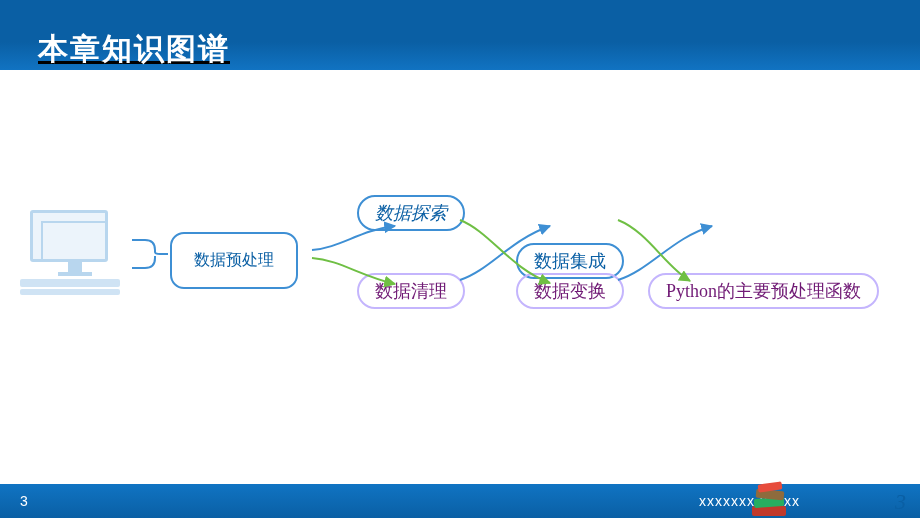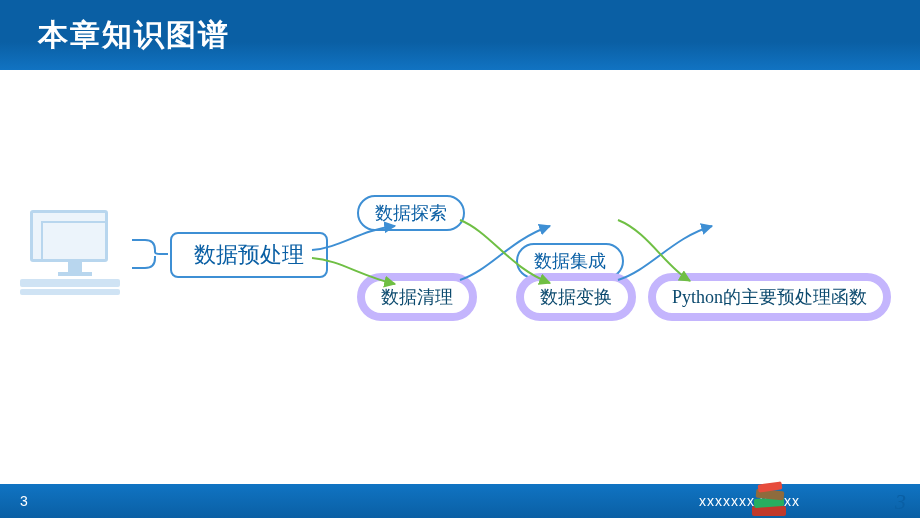--- a/index.html
+++ b/index.html
@@ -1,23 +1,23 @@
 <!DOCTYPE html>
 <html><head>
 <meta charset="utf-8">
 <style>
   * { margin:0; padding:0; box-sizing:border-box; }
   html,body { width:920px; height:518px; font-family:"Microsoft YaHei","SimHei",Arial,sans-serif; background:#fff; overflow:hidden; }
-  .header { height:70px; background:linear-gradient(to bottom,#0a5fa4 0%,#0a5fa4 60%,#1173c2 100%); display:flex; align-items:center; padding-left:38px; }
+  .header { height:70px; background:linear-gradient(to bottom,#0a5fa4 0%,#0a5fa4 60%,#1173c2 100%); display:flex; align-items:flex-end; padding-left:38px;text-decoration:underline; }
   .header-title { color:#fff; font-size:30px; font-weight:bold; letter-spacing:2px; }
   .canvas { position:relative; width:920px; height:410px; top:0; }
   .node { position:absolute; border-radius:999px; padding:4px 16px; font-size:18px; white-space:nowrap; }
   .blue { border:2px solid #3e8fd4; color:#0a5fa4; }
-  .green { border:8px solid #c4b5fd; color:#0c4a6e; }
-  .root-box { position:absolute; border:2px solid #3e8fd4; border-radius:8px; color:#0a5fa4; font-size:22px; padding:6px 22px; }
+  .green { border:2px solid #c4b5fd; color:#701a75; }
+  .root-box { position:absolute; border:2px solid #3e8fd4; border-radius:14px; color:#0a5fa4; font-size:16px; padding:16px 22px; }
   .footer { position:absolute; left:0; bottom:0; width:920px; height:34px; background:linear-gradient(to bottom,#1074c3,#0a5fa4); color:#fff; display:flex; align-items:center; font-size:14px; }
   .footer .pnum { position:absolute; left:20px; }
   .footer .fx { position:absolute; right:120px; letter-spacing:1px; }
   .page-big { position:absolute; right:14px; bottom:3px; color:#0a5fa4; font-size:22px; font-style:italic; font-family:Georgia,serif; }
   
   .pc { position:absolute; left:30px; top:140px; }
   .pc .screen { width:78px; height:52px; border:3px solid #b8d6ee; border-radius:3px; background:#ecf4fb; position:relative; }
   .pc .screen::after{content:"";position:absolute;left:8px;top:8px;width:62px;height:36px;border:2px solid #b8d6ee;}
   .pc .stand{width:14px;height:10px;background:#b8d6ee;margin:0 auto;}
   .pc .foot{width:34px;height:4px;background:#b8d6ee;margin:0 auto;}
@@ -44,21 +44,21 @@
   <div class="pc">
     <div class="screen"></div>
     <div class="stand"></div>
     <div class="foot"></div>
     <div class="base"></div>
     <div class="kb"></div>
   </div>
 
   <div class="root-box" style="left:170px; top:162px;">数据预处理</div>
 
-  <div class="node blue" style="left:357px; top:125px;">数据探索</div>
+  <div class="node blue" style="left:357px; top:125px;font-style:italic;">数据探索</div>
   <div class="node blue" style="left:516px; top:125px;margin-top:48px;">数据集成</div>
 
   <div class="node green" style="left:357px; top:203px;">数据清理</div>
   <div class="node green" style="left:516px; top:203px;text-align:right;">数据变换</div>
   <div class="node green" style="left:648px; top:203px;font-family:Liberation Serif, serif;">Python的主要预处理函数</div>
 
   <svg class="connectors">
     <defs>
       <marker id="arrB" viewBox="0 0 10 10" refX="9" refY="5" markerWidth="6" markerHeight="6" orient="auto-start-reverse">
         <path d="M 0 0 L 10 5 L 0 10 z" fill="#3e8fd4"></path>

